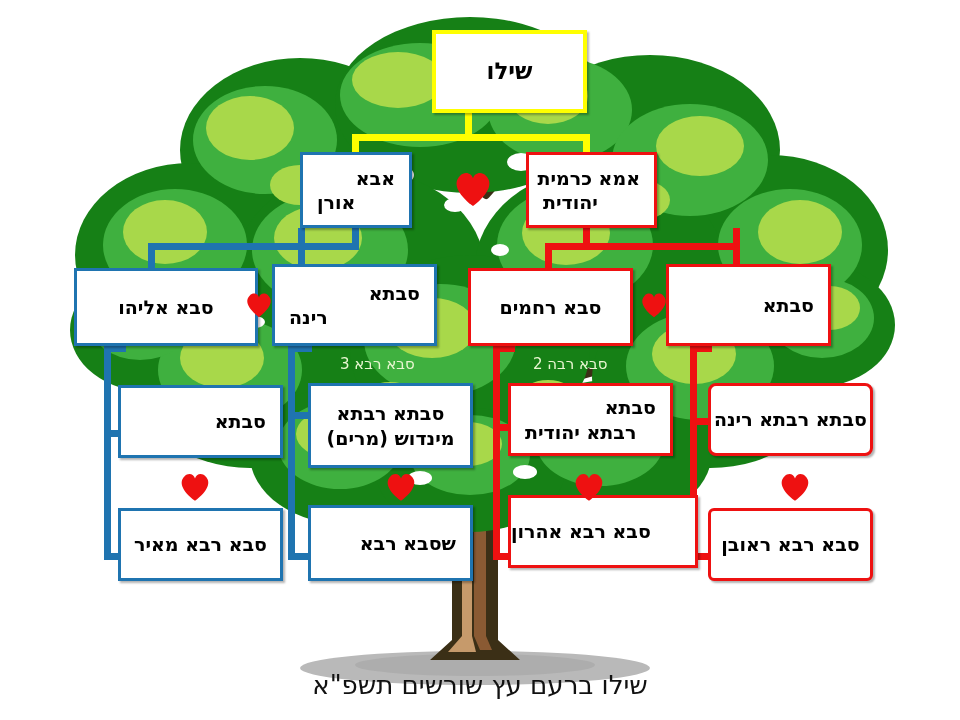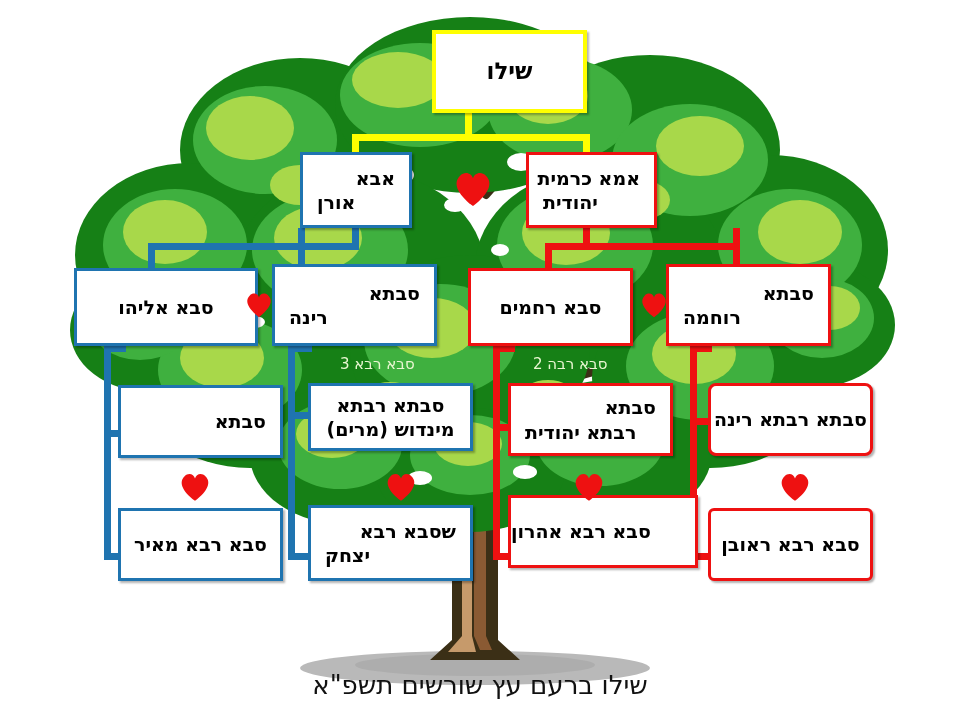--- a/index.html
+++ b/index.html
@@ -215,48 +215,46 @@
     <span class="l1">סבתא</span>
     <span class="l2">רינה</span>
   </div>
 
   <div class="node r" style="left:468px;top:268px;width:165px;height:78px;">
     <span class="l1">סבא רחמים</span>
   </div>
 
   <div class="node r split" style="left:666px;top:264px;width:165px;height:82px;">
     <span class="l1">סבתא</span>
-    <span class="l2">רוחמה</span>
   </div>
 
   <div class="node b split" style="left:118px;top:385px;width:165px;height:73px;">
     <span class="l1">סבתא</span>
   </div>
 
-  <div class="node b" style="left:308px;top:383px;width:165px;height:68px;">
+  <div class="node b" style="left:308px;top:383px;width:165px;height:85px;">
     <span class="l1">סבתא רבתא</span>
     <span class="l2">מינדוש (מרים)</span>
   </div>
 
   <div class="node r split" style="left:508px;top:383px;width:165px;height:73px;">
     <span class="l1">סבתא</span>
     <span class="l2">רבתא יהודית</span>
   </div>
 
   <div class="node r" style="left:708px;top:383px;width:165px;height:73px;border-radius:8px;">
     <span class="l1">סבתא רבתא רינה</span>
   </div>
 
   <div class="node b" style="left:118px;top:508px;width:165px;height:73px;">
     <span class="l1">סבא רבא מאיר</span>
   </div>
 
   <div class="node b split" style="left:308px;top:505px;width:165px;height:76px;">
     <span class="l1">שסבא רבא</span>
-    <span class="l2">יצחק</span>
   </div>
 
   <div class="node r" style="left:508px;top:495px;width:190px;height:73px;align-items:flex-end;">
     <span class="l1">סבא רבא אהרון</span>
   </div>
 
   <div class="node r" style="left:708px;top:508px;width:165px;height:73px;border-radius:6px;">
     <span class="l1">סבא רבא ראובן</span>
   </div>
 

